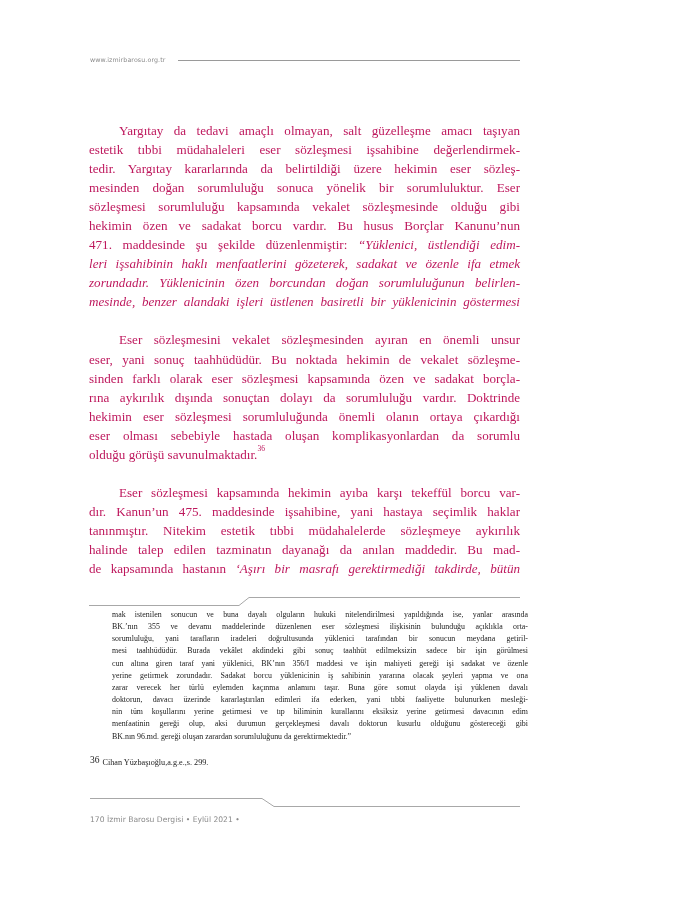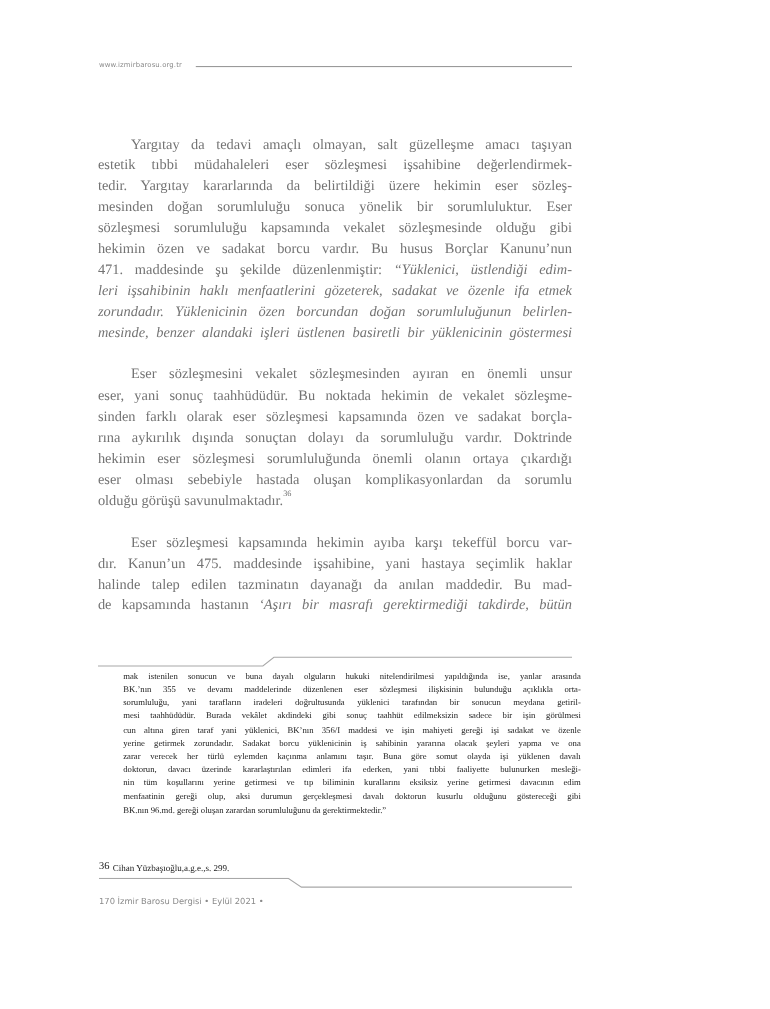--- a/index.html
+++ b/index.html
@@ -3,34 +3,34 @@
 <meta charset="utf-8">
 <style>
   html, body { margin: 0; padding: 0; background: #ffffff; }
   body { width: 700px; height: 917px; position: relative; overflow: hidden; }
   .page { position: absolute; left: 0; top: 0; width: 700px; height: 917px; background: #fff; }
 
   .header { position: absolute; left: 90px; top: 55px; width: 430px; height: 12px; }
   .header-url { position: absolute; left: 0; top: 0; font-family: "DejaVu Sans", sans-serif; font-size: 6.3px; color: #8a8a8a; letter-spacing: 0.1px; line-height: 10px; }
   .header-rule { position: absolute; left: 88px; top: 5px; right: 0; height: 0; border-top: 1px solid #9a9a9a; }
 
-  .body-text { position: absolute; left: 89px; top: 121px; width: 431px; font-family: "Liberation Serif", serif; font-size: 13.1px; line-height: 19.05px; color: #737373; text-align: justify; hyphens: manual; }
+  .body-text { position: absolute; left: 89px; top: 121px; width: 431px; font-family: "Liberation Serif", serif; font-size: 13.1px; line-height: 19.05px; color: #be185d; text-align: justify; hyphens: manual; }
   .body-text p { margin: 0; text-indent: 30px; }
   .body-text p + p { margin-top: 19px; }
   .body-text .it { font-style: italic; }
   .body-text sup { font-size: 7.5px; vertical-align: top; line-height: 10px; position: relative; top: -1px; }
   .line { display: block; text-align: justify; text-align-last: justify; }
   .line.last { text-align-last: left; }
   .line.first { text-indent: 30px; }
 
   .fn-rule { position: absolute; left: 89px; top: 596px; width: 431px; height: 12px; }
   .fn-text { position: absolute; left: 112px; top: 609px; width: 416px; font-family: "Liberation Serif", serif; font-size: 7.9px; line-height: 12.15px; color: #222; }
   .fn-text .line { text-align: justify; text-align-last: justify; }
   .fn-text .line.last { text-align-last: left; }
-  .fn36 { position: absolute; left: 90px; top: 784px; font-family: "Liberation Serif", serif; font-size: 8.2px; color: #222; line-height: 12px; }
+  .fn36 { position: absolute; left: 90px; top: 756px; font-family: "Liberation Serif", serif; font-size: 8.2px; color: #222; line-height: 12px; }
   .fn36 .num { font-size: 9.5px; position: relative; top: -2px; margin-right: 3px; }
 
   .footer { position: absolute; left: 90px; top: 798px; width: 430px; height: 14px; }
   .footer-text { position: absolute; left: 0; top: 16px; font-family: "DejaVu Sans", sans-serif; font-size: 7.6px; color: #8a8a8a; line-height: 12px; white-space: nowrap; }
   .footer-rule { position: absolute; left: 0; top: 0; width: 430px; height: 14px; }
 </style>
 </head>
 <body>
 
 <div class="page">
@@ -60,20 +60,21 @@
       <span class="line">sinden farklı olarak eser sözleşmesi kapsamında özen ve sadakat borçla-</span>
       <span class="line">rına aykırılık dışında sonuçtan dolayı da sorumluluğu vardır. Doktrinde</span>
       <span class="line">hekimin eser sözleşmesi sorumluluğunda önemli olanın ortaya çıkardığı</span>
       <span class="line">eser olması sebebiyle hastada oluşan komplikasyonlardan da sorumlu</span>
       <span class="line last"><span>olduğu görüşü savunulmaktadır.</span><sup>36</sup></span>
     </p>
 
     <p style="text-indent:0">
       <span class="line first">Eser sözleşmesi kapsamında hekimin ayıba karşı tekeffül borcu var-</span>
       <span class="line">dır. Kanun’un 475. maddesinde işsahibine, yani hastaya seçimlik haklar</span>
+      <span class="line">tanınmıştır. Nitekim estetik tıbbi müdahalelerde sözleşmeye aykırılık</span>
       <span class="line">halinde talep edilen tazminatın dayanağı da anılan maddedir. Bu mad-</span>
       <span class="line"><span>de kapsamında hastanın </span><span class="it">‘Aşırı bir masrafı gerektirmediği takdirde, bütün</span></span>
     </p>
   </div>
 
   <svg class="fn-rule" viewBox="0 0 431 12" preserveAspectRatio="none">
     <path d="M0 9.5 H150 L160 1.5 H431" fill="none" stroke="#a8a8a8" stroke-width="1"></path>
   </svg>
 
   <div class="fn-text">

